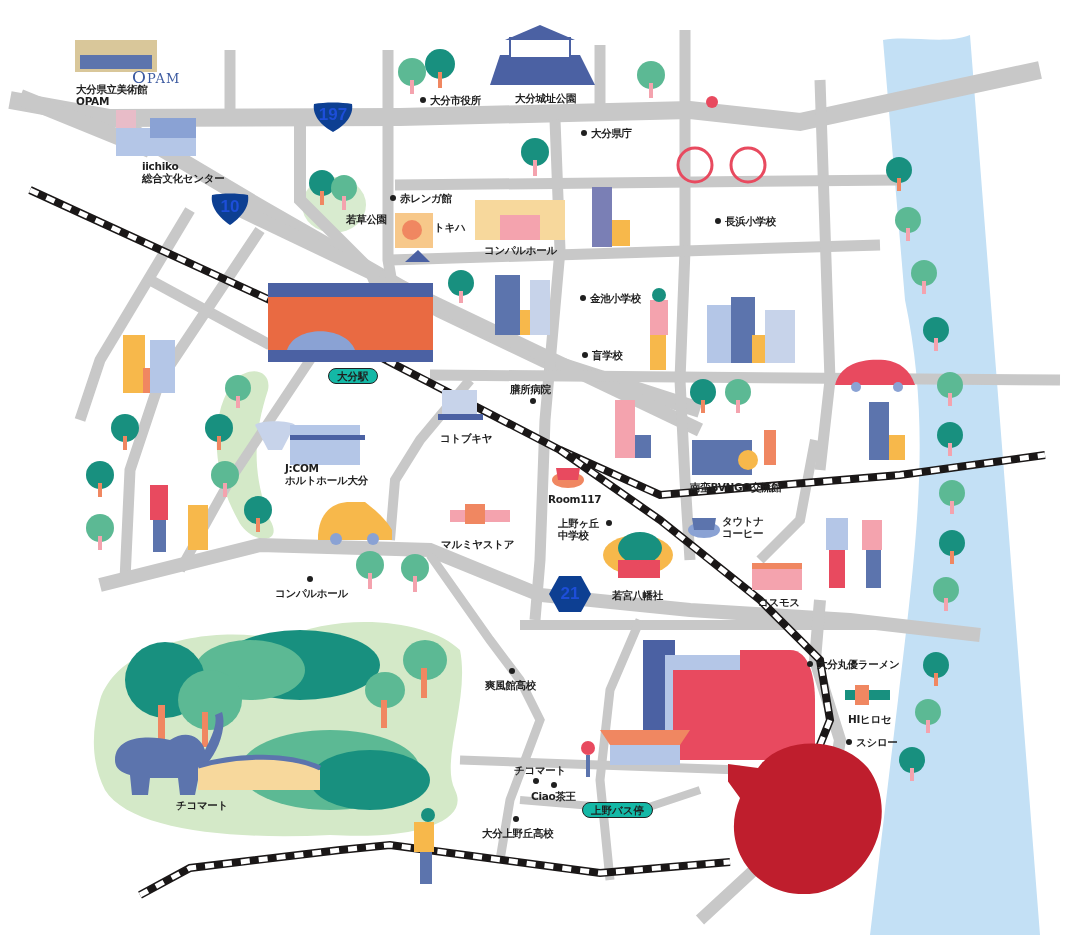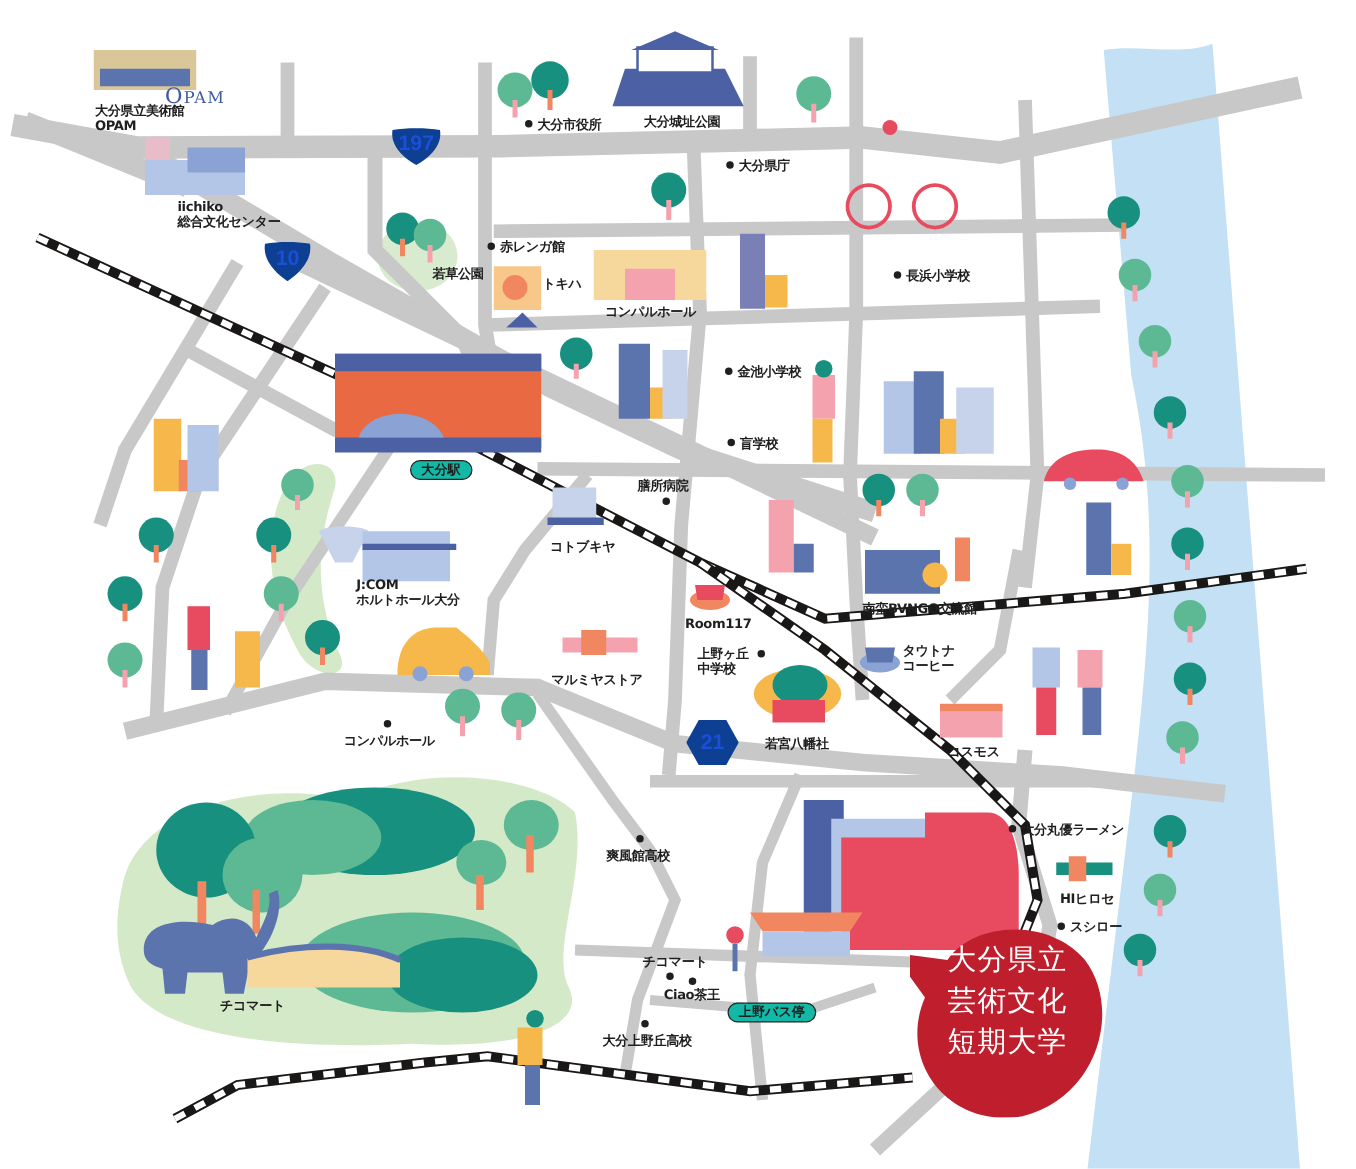--- a/index.html
+++ b/index.html
@@ -390,16 +390,13 @@
 <span class="dot" style="position:absolute;left:513px;top:816px;"></span>
 <div class="lbl" style="left:176px;top:799px;">チコマート</div>
 
 <div class="pill" style="left:328px;top:368px;">大分駅</div>
 <div class="pill" style="left:582px;top:802px;">上野バス停</div>
 
 <div class="bubble">
   <svg width="156" height="156" viewBox="0 0 156 156" style="position:absolute;left:0;top:0;">
     <path d="M-14,24 L30,30 C50,0 110,-5 140,30 C170,70 150,140 90,155 C30,165 -10,110 12,60 Z" fill="#bf1e2d"></path>
   </svg>
-  <div class="txt">大分県立
-芸術文化
-短期大学</div>
 </div>
 
 </body></html>

